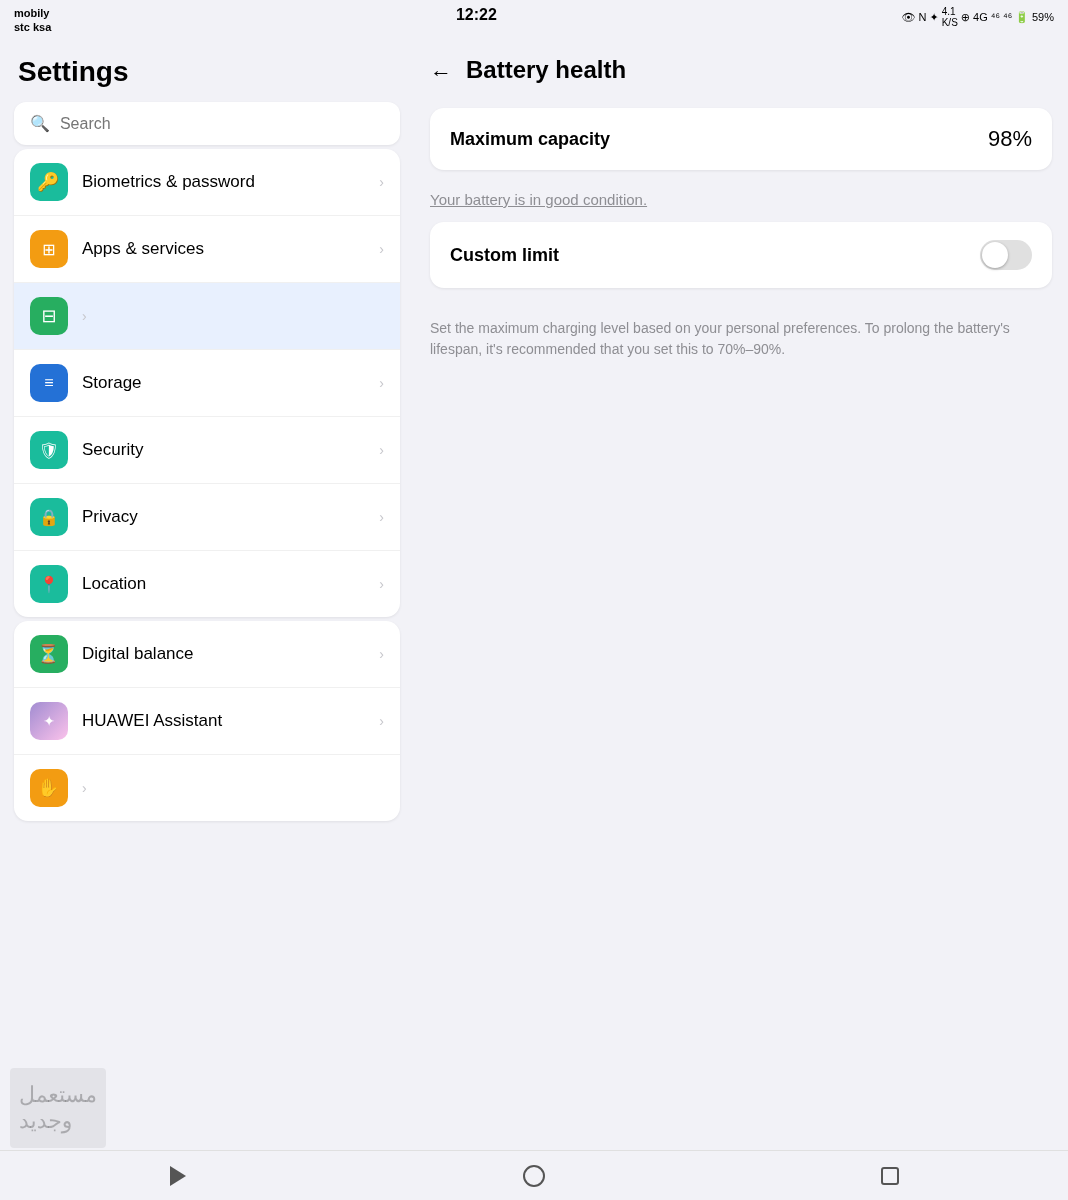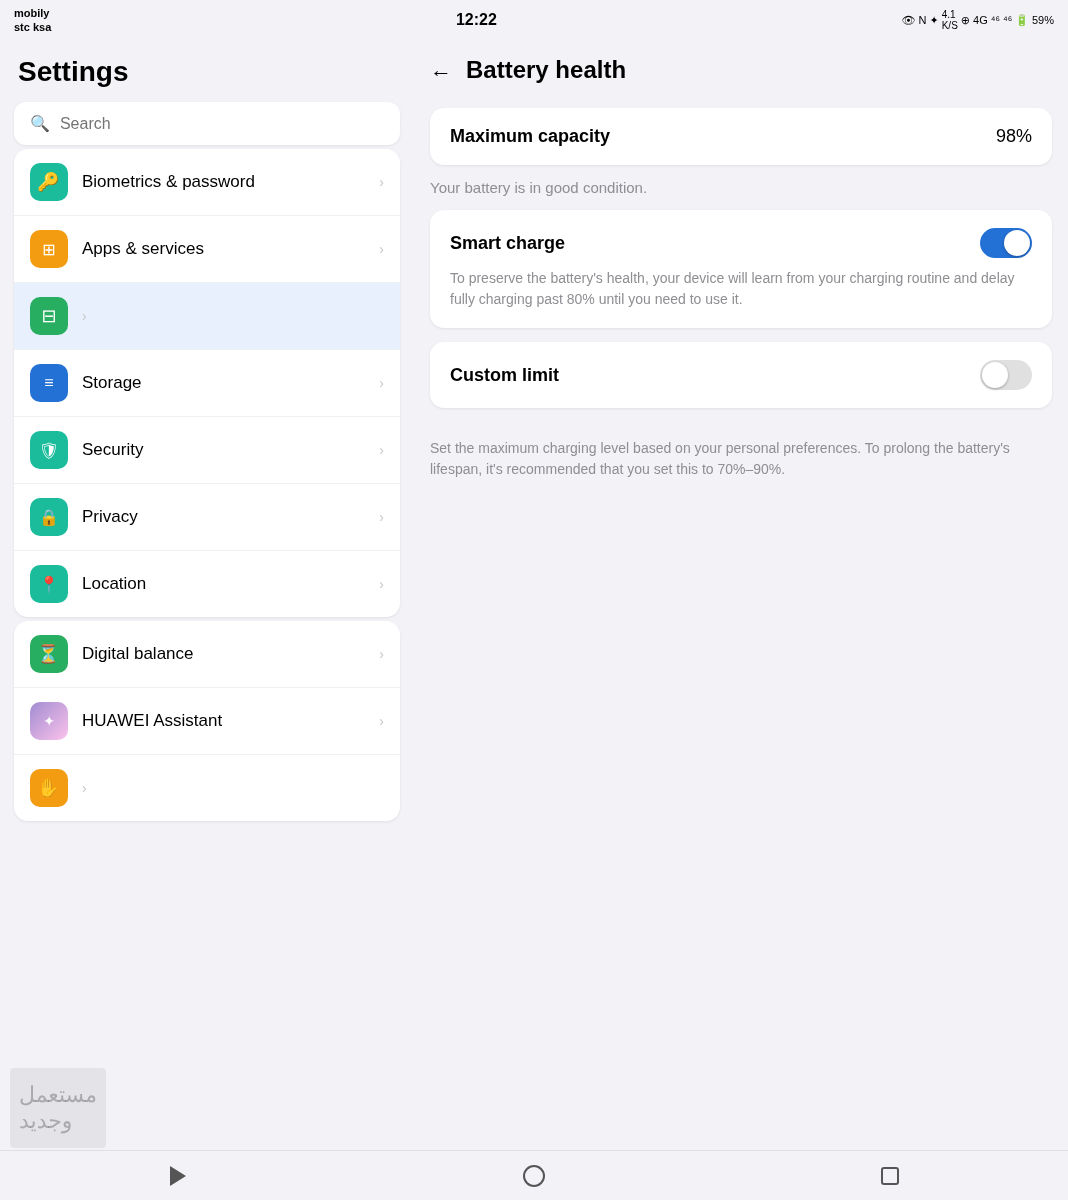--- a/index.html
+++ b/index.html
@@ -9,21 +9,21 @@
       background: #f2f2f7;
       font-family: -apple-system, 'Helvetica Neue', sans-serif;
       overflow: hidden;
       position: relative;
     }
 
     
     .status-bar {
       display: flex;
       justify-content: space-between;
-      align-items: center;
+      align-items: flex-start;
       padding: 6px 14px;
       background: #f2f2f7;
       height: 40px;
     }
     .status-left {
       display: flex;
       flex-direction: column;
       font-size: 11px;
       font-weight: 600;
       color: #000;
@@ -179,29 +179,30 @@
       display: flex;
       justify-content: space-between;
       align-items: center;
     }
     .max-capacity-label {
       font-size: 18px;
       font-weight: 600;
       color: #000;
     }
     .max-capacity-value {
-      font-size: 18px;
+      font-size: 22px;
       font-weight: 500;
       color: #000;
     }
 
     .battery-status-text {
       font-size: 15px;
       color: #8e8e93;
-      margin-top: 0;
+      margin-top: 7px;
+      text-decoration: underline;
     }
 
     
     .smart-charge-row {
       display: flex;
       justify-content: space-between;
       align-items: center;
     }
     .smart-charge-label {
       font-size: 18px;
@@ -413,29 +414,20 @@
 
     <div class="card">
       <div class="max-capacity-row">
         <span class="max-capacity-label">Maximum capacity</span>
         <span class="max-capacity-value">98%</span>
       </div>
     </div>
 
     <div class="battery-status-text">Your battery is in good condition.</div>
 
-    <div class="card">
-      <div class="smart-charge-row">
-        <span class="smart-charge-label">Smart charge</span>
-        <div class="toggle on">
-          <div class="toggle-thumb"></div>
-        </div>
-      </div>
-      <p class="smart-charge-desc">To preserve the battery's health, your device will learn from your charging routine and delay fully charging past 80% until you need to use it.</p>
-    </div>
 
     <div class="card">
       <div class="custom-limit-row">
         <span class="custom-limit-label">Custom limit</span>
         <div class="toggle off">
           <div class="toggle-thumb"></div>
         </div>
       </div>
     </div>
 

